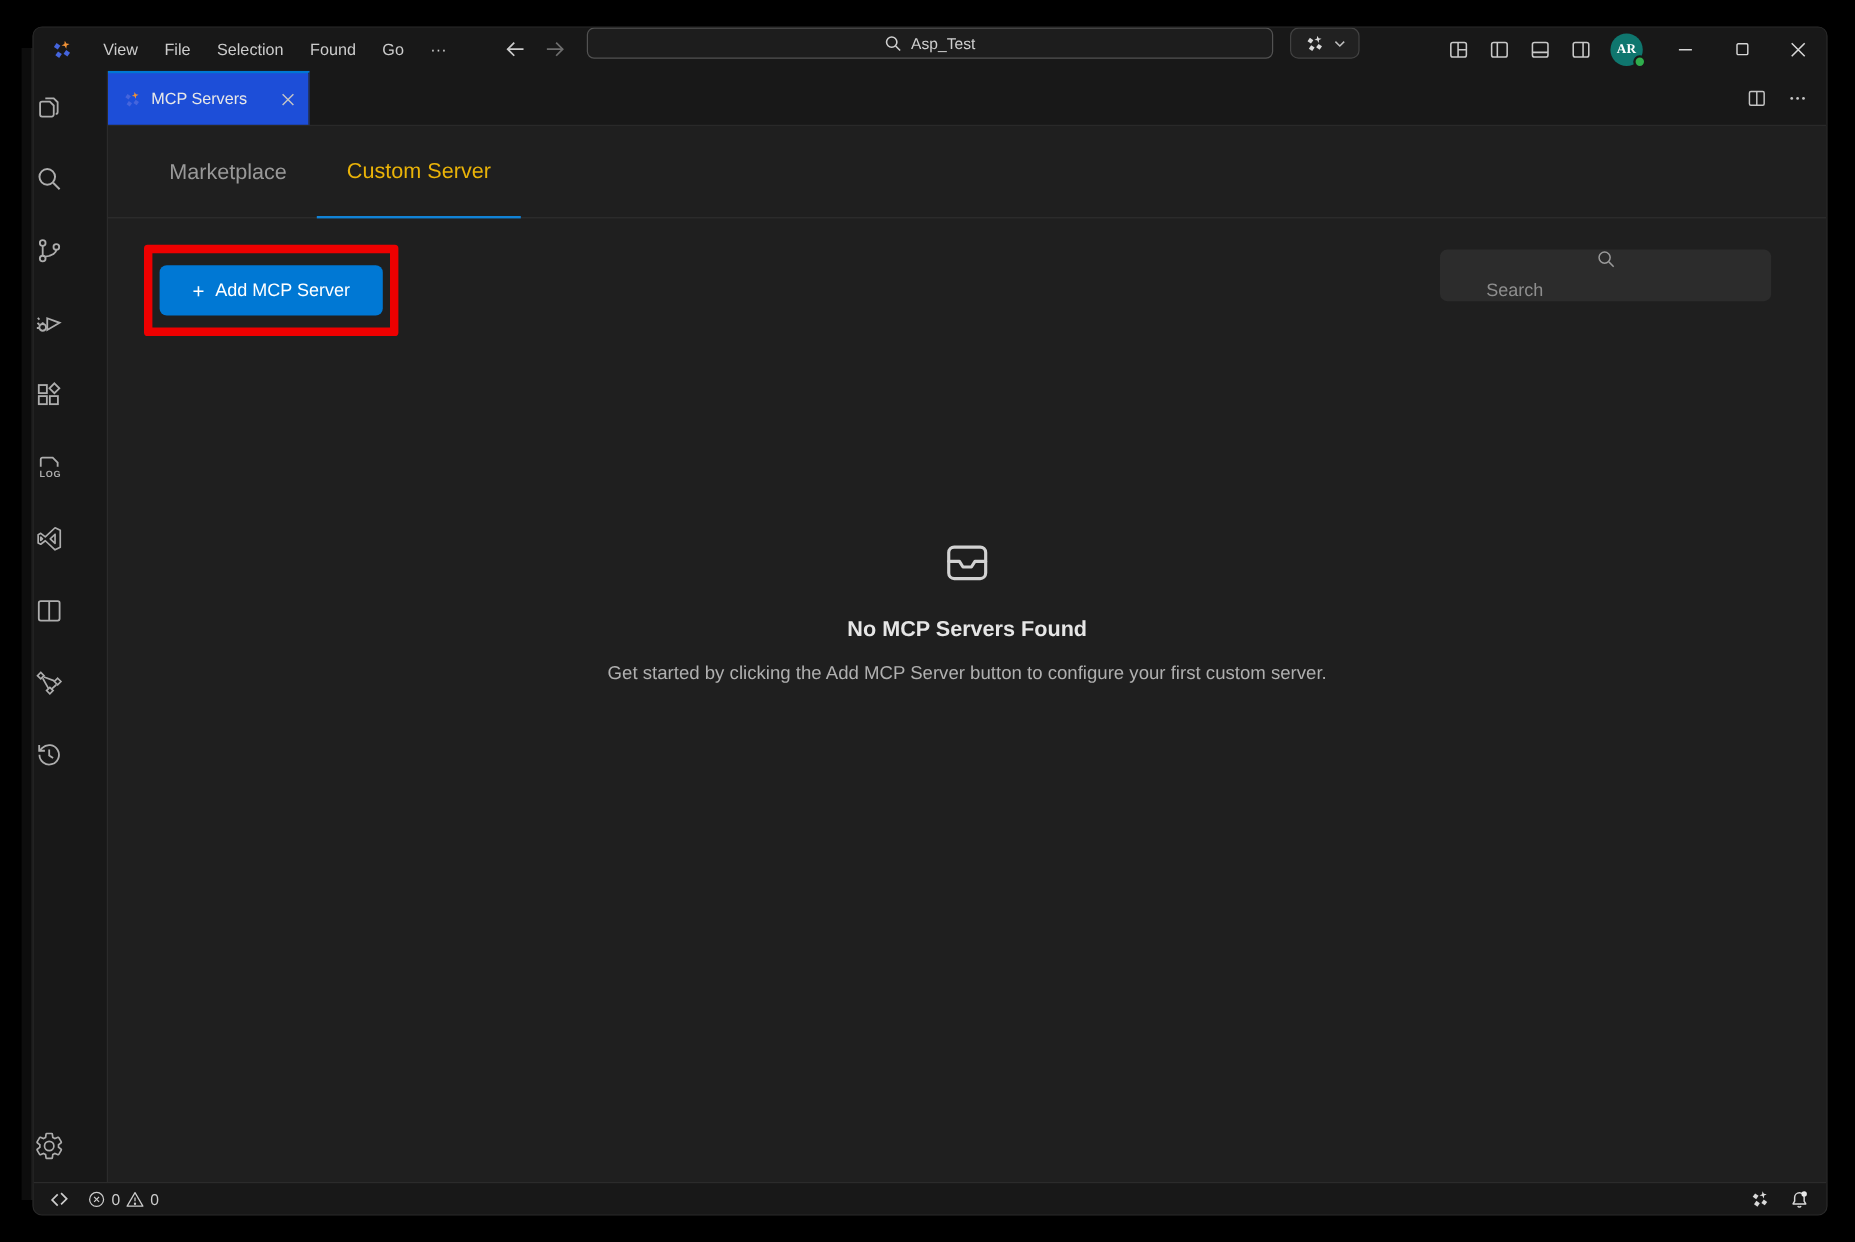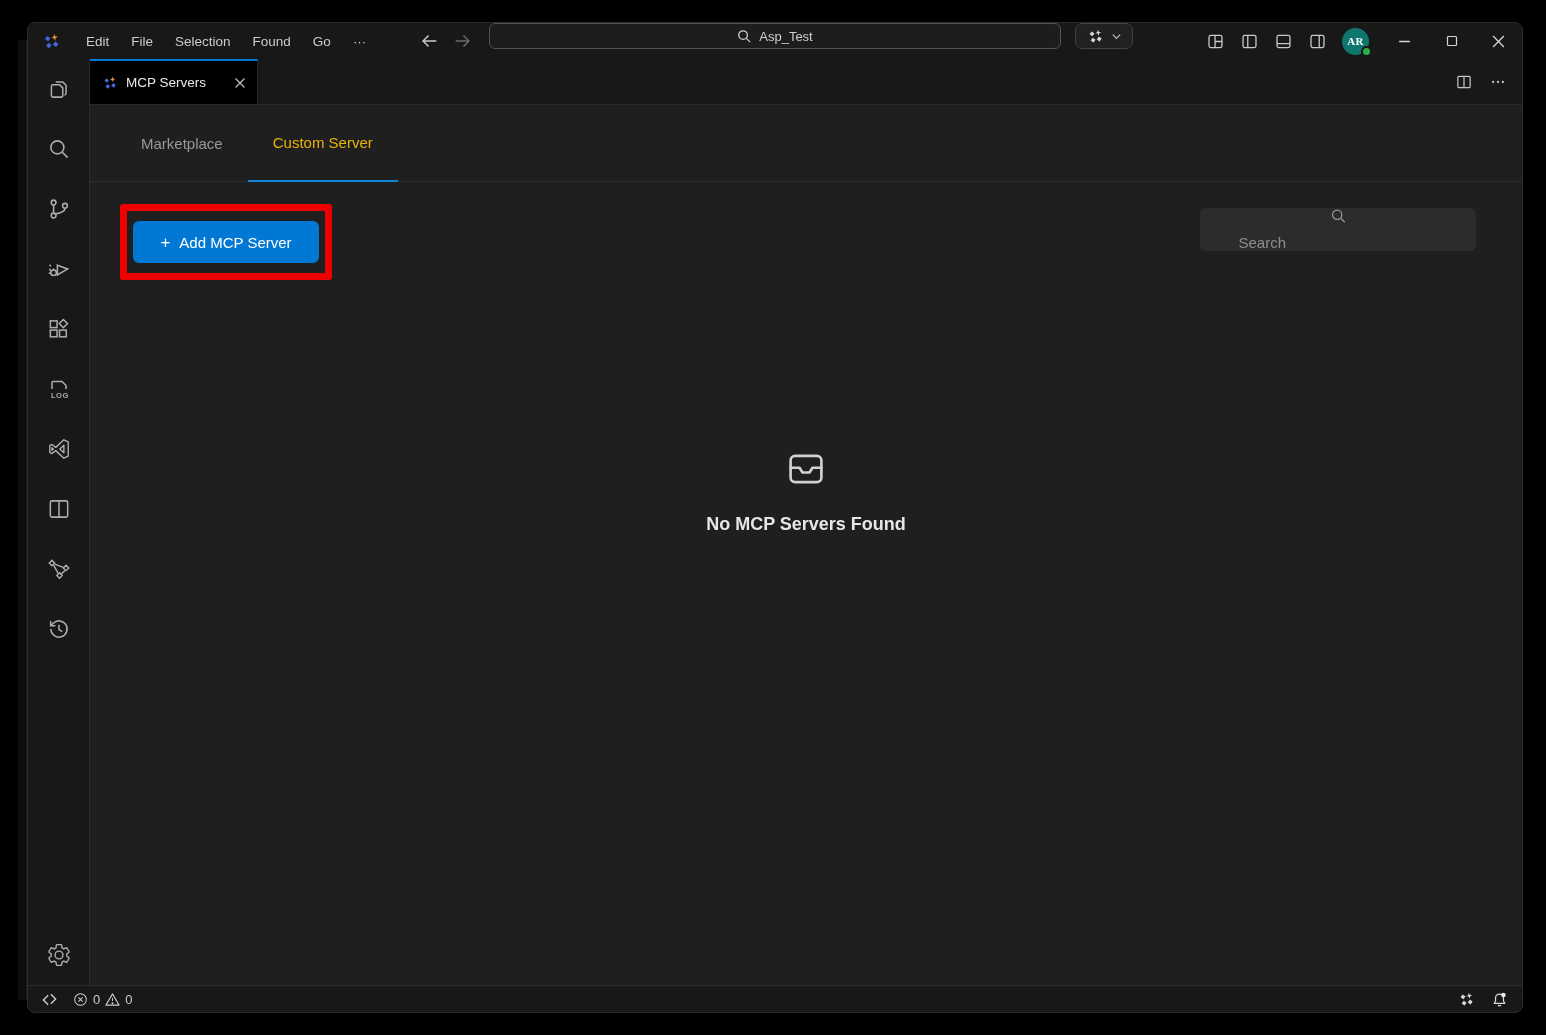--- a/index.html
+++ b/index.html
@@ -28,35 +28,35 @@
   .avatar-wrap { position:relative; margin:0 12px 0 8px; }
   .avatar { width:27px; height:27px; border-radius:50%; background:#0f766e; color:#fff; font-size:11px; font-weight:bold;
             display:flex; align-items:center; justify-content:center; letter-spacing:.3px;font-family:Liberation Serif, serif; }
   .online-dot { position:absolute; right:-3px; bottom:-2px; width:11px; height:11px; border-radius:50%;
                 background:#2fae4c; border:2px solid #181818; }
   .win-btn { width:47px; height:36px; display:flex; align-items:center; justify-content:center; color:#d6d6d6; }
 
   
   .main { flex:1; display:flex; min-height:0; }
   .activitybar { width:62px; background:#181818; border-right:1px solid #2b2b2b; display:flex; flex-direction:column; align-items:center; flex:0 0 auto; }
-  .act-item { width:62px; height:60px; display:flex; align-items:center; justify-content:center; }
+  .act-item { width:62px; height:60px; display:flex; align-items:center; justify-content:flex-start; }
   .act-item.last { margin-top:auto; }
 
   .editor { flex:1; display:flex; flex-direction:column; min-width:0; }
   .tabbar { height:46px; background:#181818; border-bottom:1px solid #292929; display:flex; align-items:stretch; flex:0 0 auto; }
-  .tab { width:168px; background:#000000; border-top:2px solid #0078d4; border-right:1px solid #252525;
+  .tab { width:168px; background:#1d4ed8; border-top:2px solid #0078d4; border-right:1px solid #252525;
          display:flex; align-items:center; gap:8px; padding:0 10px 0 12px; }
   .tab-label { color:#e8e8e8; font-size:13.5px; flex:1; white-space:nowrap; }
   .editor-actions { margin-left:auto; display:flex; align-items:center; gap:6px; padding-right:10px; }
   .ea-btn { width:28px; height:28px; display:flex; align-items:center; justify-content:center; }
 
   
   .content { flex:1; background:#1f1f1f; position:relative; overflow:hidden; }
   .inner-tabs { height:77px; padding:0 26px; border-bottom:1px solid #2e2e2e; display:flex; align-items:stretch; }
-  .itab { display:flex; align-items:center; padding:0 25px; font-size:15px; color:#999999; margin-bottom:-1px; }
+  .itab { display:flex; align-items:center; padding:0 25px; font-size:18px; color:#999999; margin-bottom:-1px; }
   .itab.active { color:#eab308; border-bottom:2.5px solid #1183d7; }
 
   .toolbar { position:relative; height:120px; }
   .red-box { position:absolute; left:30px; top:22px; width:212px; height:76px; border:7px solid #ee0000; border-radius:3px;
              display:flex; align-items:center; justify-content:center; }
   .add-btn { width:186px; height:42px; background:#0078d4; border:none; border-radius:6px; color:#ffffff;
              font-size:15px; font-family:inherit; display:flex; align-items:center; justify-content:center; gap:9px; cursor:pointer; }
   .add-plus { font-size:17px; font-weight:400; line-height:1; }
   .search-box { position:absolute; right:46px; top:26px; width:276px; height:43px; background:#2c2c2c; border-radius:6px;
                 display:flex; align-items:center; gap:10px; padding:0 14px;flex-direction:column; }
@@ -86,21 +86,21 @@
       <svg width="19" height="19" viewBox="0 0 20 20">
         <g transform="rotate(-10 10 10)">
           <path d="M6.5 3.4 9.4 6.3 6.5 9.2 3.6 6.3Z" fill="#4565dd"></path>
           <path d="M6.5 10.8 9.4 13.7 6.5 16.6 3.6 13.7Z" fill="#4565dd"></path>
           <path d="M13.8 10.8 16.7 13.7 13.8 16.6 10.9 13.7Z" fill="#4565dd"></path>
           <path d="M14 2.6 14.9 5.3 17.6 6.2 14.9 7.1 14 9.8 13.1 7.1 10.4 6.2 13.1 5.3Z" fill="#f09236"></path>
         </g>
       </svg>
     </span>
     <div class="menu">
-      <span class="menu-item">Edit</span>
+      <span class="menu-item">View</span>
       <span class="menu-item">File</span>
       <span class="menu-item">Selection</span>
       <span class="menu-item">Found</span>
       <span class="menu-item">Go</span>
       <span class="menu-item">···</span>
     </div>
 
     <div class="center-group">
       <div class="nav-arrows">
         <span class="nav-btn">
@@ -319,20 +319,21 @@
             <input type="text" placeholder="Search" style="">
           </div>
         </div>
 
         <div class="empty">
           <svg width="42" height="42" viewBox="0 0 24 24" fill="none" stroke="#d2d2d2" stroke-width="1.5" stroke-linejoin="round" stroke-linecap="round">
             <rect x="3.2" y="4.5" width="17.6" height="15" rx="2.6"></rect>
             <path d="M3.2 11.3h5.1l1.7 2.7h4l1.7-2.7h5.1"></path>
           </svg>
           <div class="empty-title">No MCP Servers Found</div>
+          <div class="empty-desc">Get started by clicking the Add MCP Server button to configure your first custom server.</div>
         </div>
 
       </div>
     </div>
   </div>
 
   <div class="statusbar">
     <span class="sb-item">
       <svg width="15" height="15" viewBox="0 0 16 16" fill="none" stroke="#cccccc" stroke-width="1.5">
         <path d="m9.5 2.5 5 5-5 5"></path>

